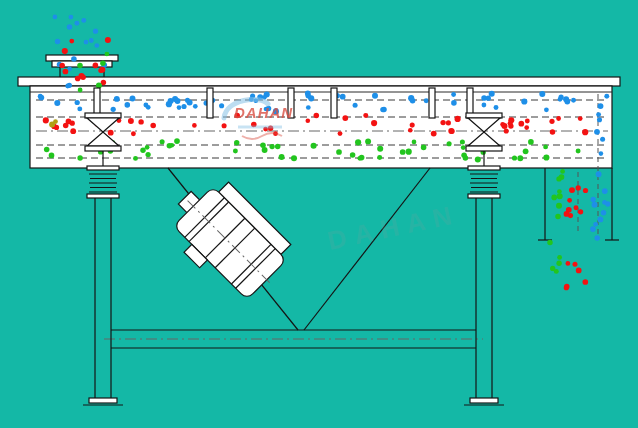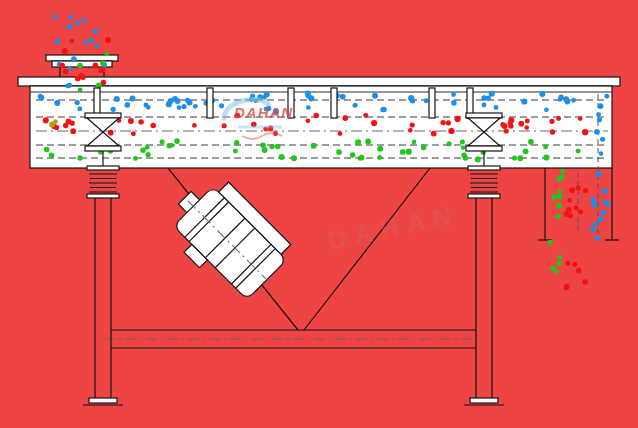--- a/index.html
+++ b/index.html
@@ -1,16 +1,16 @@
 <!DOCTYPE html>
 <html><head>
 <meta charset="utf-8">
 <style>
   html,body{margin:0;padding:0;background:#ffffff;}
-  .stage{position:relative;width:638px;height:428px;background:#ef4444;overflow:hidden;
+  .stage{position:relative;width:638px;height:428px;background:#14b8a6;overflow:hidden;
          font-family:"Liberation Sans", sans-serif;}
   svg{display:block;}
   .ln{fill:#ffffff;stroke:#141414;stroke-width:1.2;}
   .st{stroke:#141414;stroke-width:1.2;fill:none;}
   .thin{stroke:#2a2a2a;stroke-width:1;fill:none;}
   .deck{stroke:#3a3a3a;stroke-width:1;fill:none;stroke-dasharray:7 4;}
   .deckdot{stroke:#666;stroke-width:1;fill:none;stroke-dasharray:11 4 2 4;}
   .guide{stroke:#555;stroke-width:1;fill:none;stroke-dasharray:5 4;}
   .whitebox{fill:#ffffff;stroke:#141414;stroke-width:1.2;}
   .wm-text{font-style:italic;font-weight:bold;font-size:15px;letter-spacing:1px;opacity:.8;}

